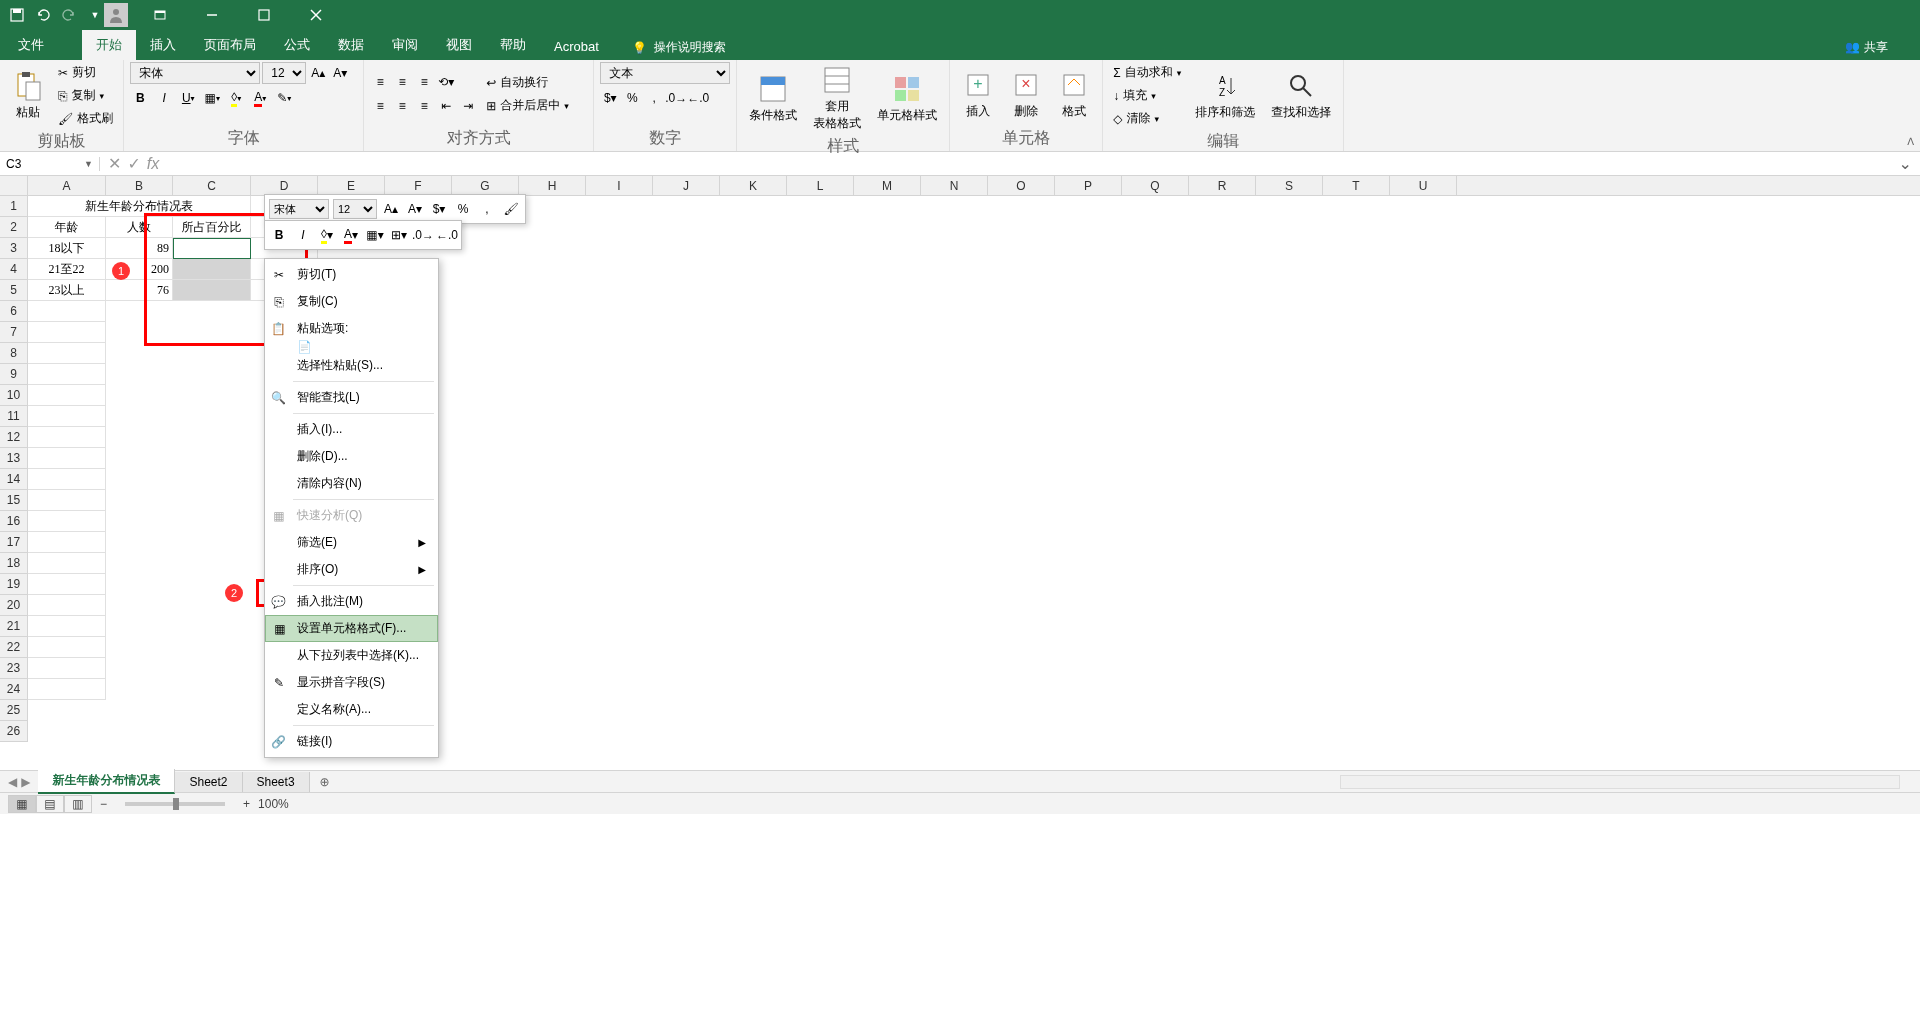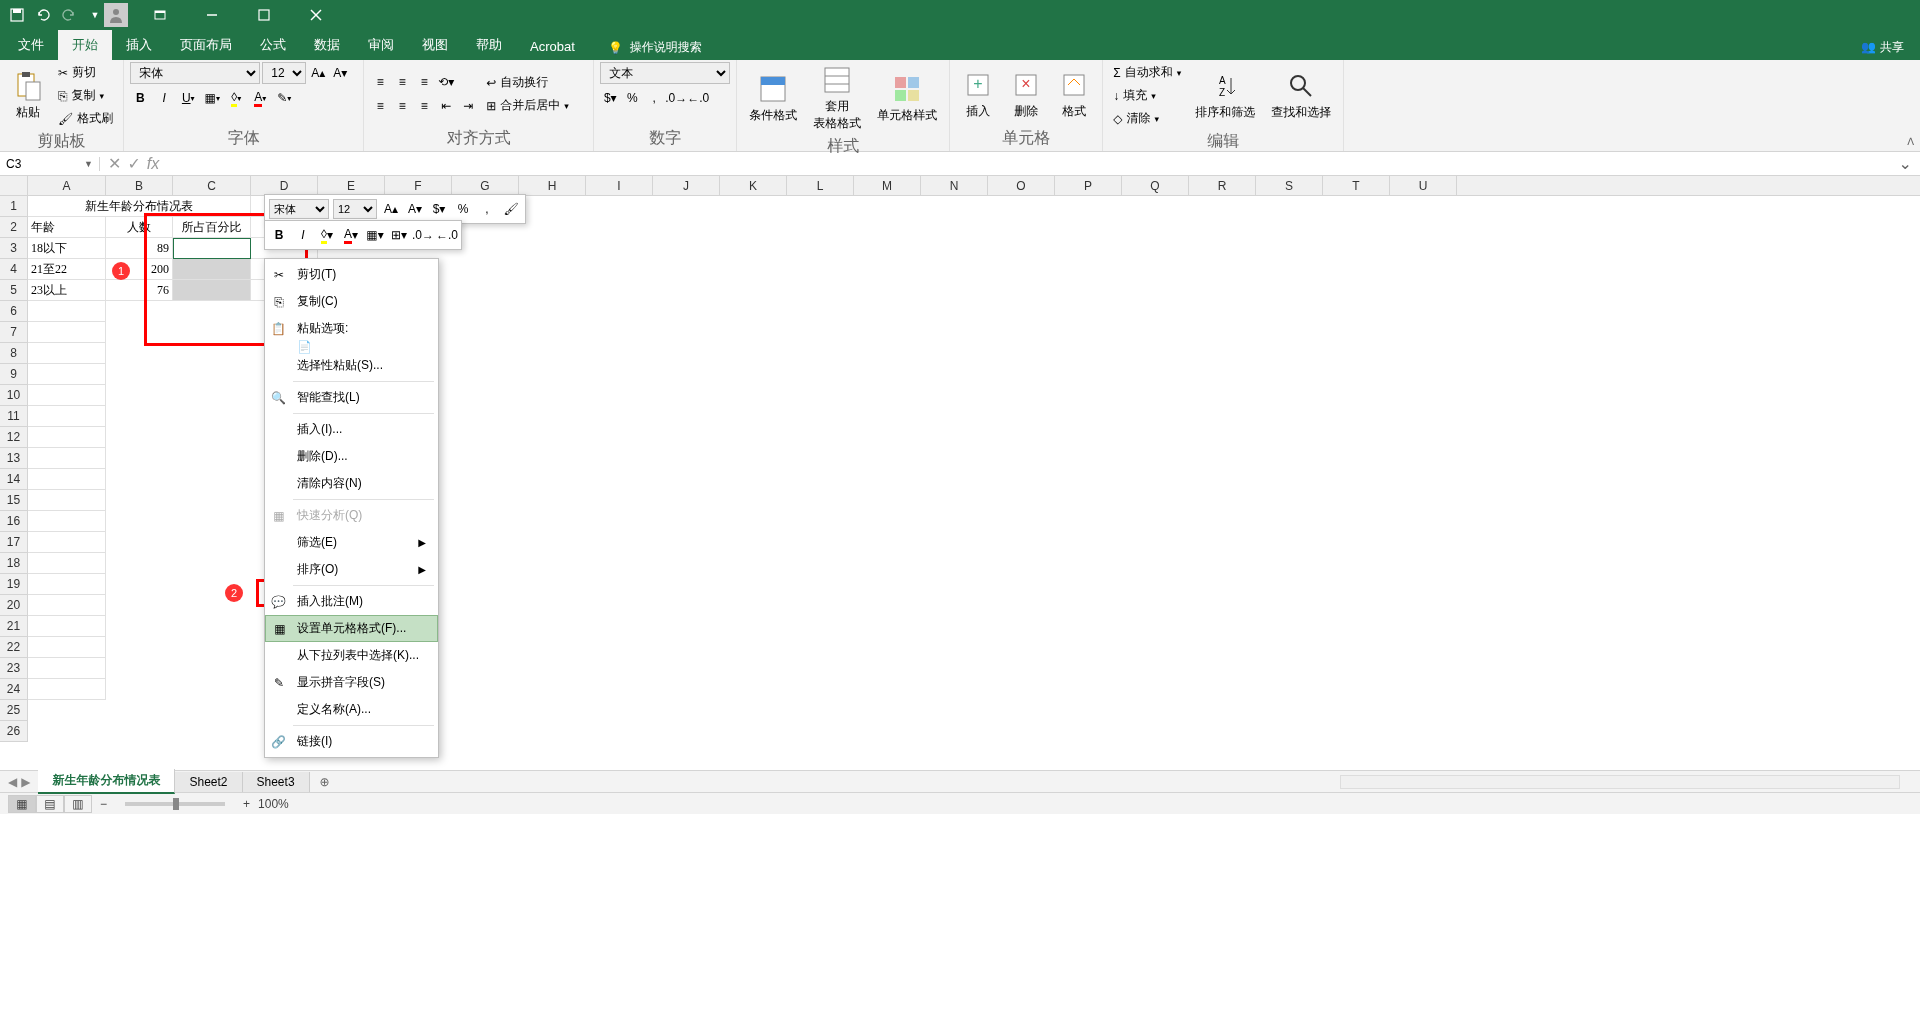--- a/index.html
+++ b/index.html
@@ -10,22 +10,22 @@
     .titlebar-left { display: flex; align-items: center; padding-left: 8px; gap: 8px; }
     .titlebar-icon { width: 18px; height: 18px; display: flex; align-items: center; justify-content: center; cursor: pointer; }
     .titlebar-center { flex: 1; text-align: center; }
     .titlebar-right { display: flex; align-items: center; gap: 12px; padding-right: 8px; }
     .user-avatar { width: 24px; height: 24px; background: #ccc; display: flex; align-items: center; justify-content: center; }
     .window-btn { width: 40px; height: 30px; display: flex; align-items: center; justify-content: center; cursor: pointer; }
     
     
     .ribbon-tabs { background: #217346; height: 30px; display: flex; align-items: flex-end; padding-left: 4px; }
     .ribbon-tab { padding: 6px 14px; color: #fff; font-size: 13px; cursor: pointer; }
-    .ribbon-tab.active { background: #f3f3f3; color: #217346; }
-    .ribbon-tabs-right { margin-left: auto; display: flex; align-items: center; padding-right: 8px; }
+    .ribbon-tab.active { background: #f3f3f3; color: #217346; margin-left: 24px; }
+    .ribbon-tabs-right { margin-left: auto; display: flex; align-items: center; padding-right: 24px; }
     .share-btn { color: #fff; font-size: 12px; padding: 4px 8px; cursor: pointer; }
     .search-hint { color: #fff; font-size: 12px; display: flex; align-items: center; gap: 6px; margin-left: 12px; padding: 4px 8px; }
     
     
     .ribbon { background: #f3f3f3; height: 92px; border-bottom: 1px solid #d4d4d4; display: flex; position: relative; }
     .ribbon-group { border-right: 1px solid #e1e1e1; padding: 2px 6px 0; display: flex; flex-direction: column; }
     .ribbon-group-content { flex: 1; display: flex; align-items: center; gap: 4px; }
     .ribbon-group-label { text-align: center; font-size: 16px; color: #666; padding: 2px 0; }
     .ribbon-btn { display: flex; flex-direction: column; align-items: center; padding: 2px 6px; cursor: pointer; font-size: 12px; }
     .ribbon-btn-small { padding: 2px 4px; cursor: pointer; font-size: 12px; display: flex; align-items: center; gap: 4px; }
@@ -47,21 +47,21 @@
     .grid-area { position: relative; height: 594px; overflow: hidden; }
     .grid-corner { position: absolute; top: 0; left: 0; width: 28px; height: 20px; background: #f0f0f0; border-right: 1px solid #d4d4d4; border-bottom: 1px solid #d4d4d4; }
     .col-headers { position: absolute; top: 0; left: 28px; right: 0; height: 20px; display: flex; background: #f0f0f0; border-bottom: 1px solid #d4d4d4; }
     .col-header { width: 67px; border-right: 1px solid #d4d4d4; text-align: center; font-size: 12px; line-height: 20px; color: #333; }
     .col-header.wide { width: 78px; }
     .row-headers { position: absolute; top: 20px; left: 0; width: 28px; background: #f0f0f0; border-right: 1px solid #d4d4d4; }
     .row-header { height: 21px; border-bottom: 1px solid #d4d4d4; text-align: center; font-size: 12px; line-height: 21px; color: #333; }
     .cells { position: absolute; top: 20px; left: 28px; right: 0; bottom: 0; }
     .cell-row { display: flex; height: 21px; }
     .cell { width: 67px; height: 21px; border-right: 1px solid #e0e0e0; border-bottom: 1px solid #e0e0e0; font-size: 12px; padding: 0 3px; line-height: 21px; overflow: hidden; white-space: nowrap; font-family: "宋体", SimSun; }
-    .cell.wide { width: 78px; }
+    .cell.wide { width: 78px; text-align: center; }
     .cell.right { text-align: right; }
     .cell.center { text-align: center; }
     .cell.selected { background: #d4d4d4; }
     
     
     .red-box { position: absolute; border: 3px solid #ff0000; pointer-events: none; z-index: 50; }
     .red-badge { position: absolute; width: 18px; height: 18px; background: #ff3333; border-radius: 50%; color: #fff; font-size: 11px; display: flex; align-items: center; justify-content: center; z-index: 51; }
     
     
     .mini-toolbar { position: absolute; background: #fff; border: 1px solid #c0c0c0; box-shadow: 2px 2px 6px rgba(0,0,0,0.2); padding: 4px; display: flex; align-items: center; gap: 4px; z-index: 100; }

